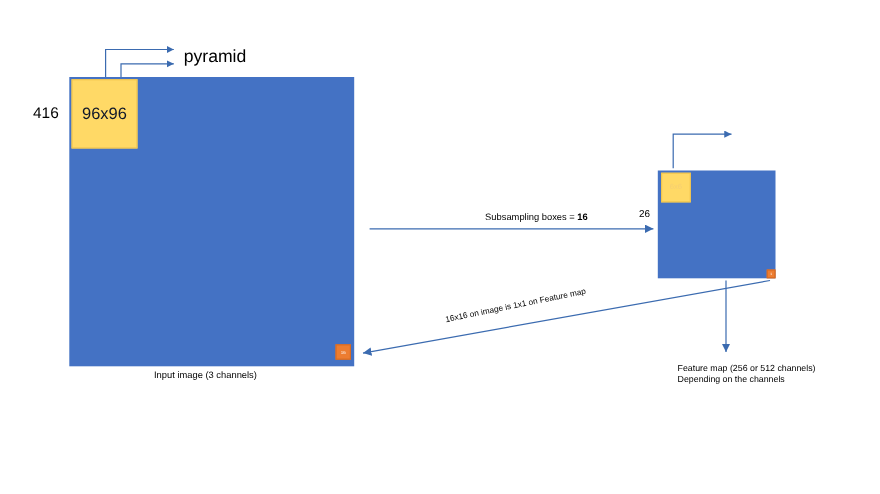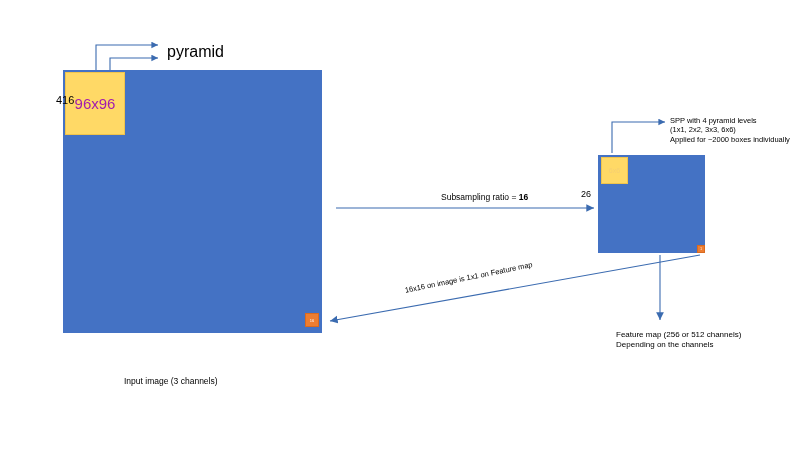--- a/index.html
+++ b/index.html
@@ -19,21 +19,21 @@
   }
   .blue-box {
     position: absolute;
     background: #4472C4;
   }
   .yellow-box {
     position: absolute;
     background: #FFD966;
     border: 1px solid #F0C44C;
     box-sizing: border-box;
-    color: #a21caf;
+    color: #0f172a;
     display: flex;
     align-items: center;
     justify-content: center;
   }
   .orange-box {
     position: absolute;
     background: #ED7D31;
     border: 1px solid #D96A20;
     box-sizing: border-box;
     color: #ffffff;
@@ -46,23 +46,23 @@
     position: absolute;
     color: #000000;
     white-space: pre;
     line-height: 1.25;
   }
   #input-image-box { left: 63px; top: 70px; width: 259px; height: 263px; }
   #object-yellow-box {
     left: 65px; top: 72px; width: 60px; height: 63px;
     font-size: 15px;
   }
-  #dim-416-label { left: 56px; top: 94px; font-size: 11px; }
+  #dim-416-label { left: 30px; top: 94px; font-size: 14px; }
   #object-label { left: 167px; top: 42px; font-size: 16px; }
-  #input-image-caption { left: 124px; top: 336px; font-size: 8.5px; margin-top: 40px; }
+  #input-image-caption { left: 140px; top: 336px; font-size: 8.5px; }
   #input-cell-orange { left: 305px; top: 313px; width: 14px; height: 14px; font-size: 4px; }
 
   #feature-map-box { left: 598px; top: 155px; width: 107px; height: 98px; }
   #spp-window-yellow { left: 601px; top: 157px; width: 27px; height: 27px; font-size: 7px; color: #F5CF72;}
   #dim-26-label { left: 581px; top: 189px; font-size: 9px; }
   #feature-cell-orange { left: 697px; top: 245px; width: 8px; height: 8px; font-size: 3px;}
   #spp-note { left: 670px; top: 116px; font-size: 7.5px; }
   #feature-map-caption { left: 586px; top: 330px; font-size: 8px; margin-left: 30px; }
   #subsampling-label { left: 441px; top: 192px; font-size: 8.5px; }
   #subsampling-label b { font-weight: bold; }
@@ -126,29 +126,28 @@
   <div class="yellow-box" id="object-yellow-box">96x96</div>
 
   <div class="lbl" id="dim-416-label">416</div>
 
   <div class="lbl" id="object-label">pyramid</div>
 
   <div class="orange-box" id="input-cell-orange">16</div>
 
   <div class="lbl" id="input-image-caption">Input image (3 channels)</div>
 
-  <div class="lbl" id="subsampling-label"><span>Subsampling ratio = </span><b>16</b></div>
+  <div class="lbl" id="subsampling-label"><span>Subsampling boxes = </span><b>16</b></div>
 
   <div class="lbl" id="ratio-diag-label">16x16 on image is 1x1 on Feature map</div>
 
   <div class="blue-box" id="feature-map-box"></div>
 
   <div class="yellow-box" id="spp-window-yellow">6x6</div>
 
   <div class="lbl" id="dim-26-label">26</div>
 
   <div class="orange-box" id="feature-cell-orange">1</div>
 
-  <div class="lbl" id="spp-note"><span>SPP with 4 pyramid levels</span><br><span>(1x1, 2x2, 3x3, 6x6)</span><br><span>Applied for ~2000 boxes individually</span></div>
 
   <div class="lbl" id="feature-map-caption"><span>Feature map (256 or 512 channels)</span><br><span>Depending on the channels</span></div>
 
 </div>
 
 </body></html>

